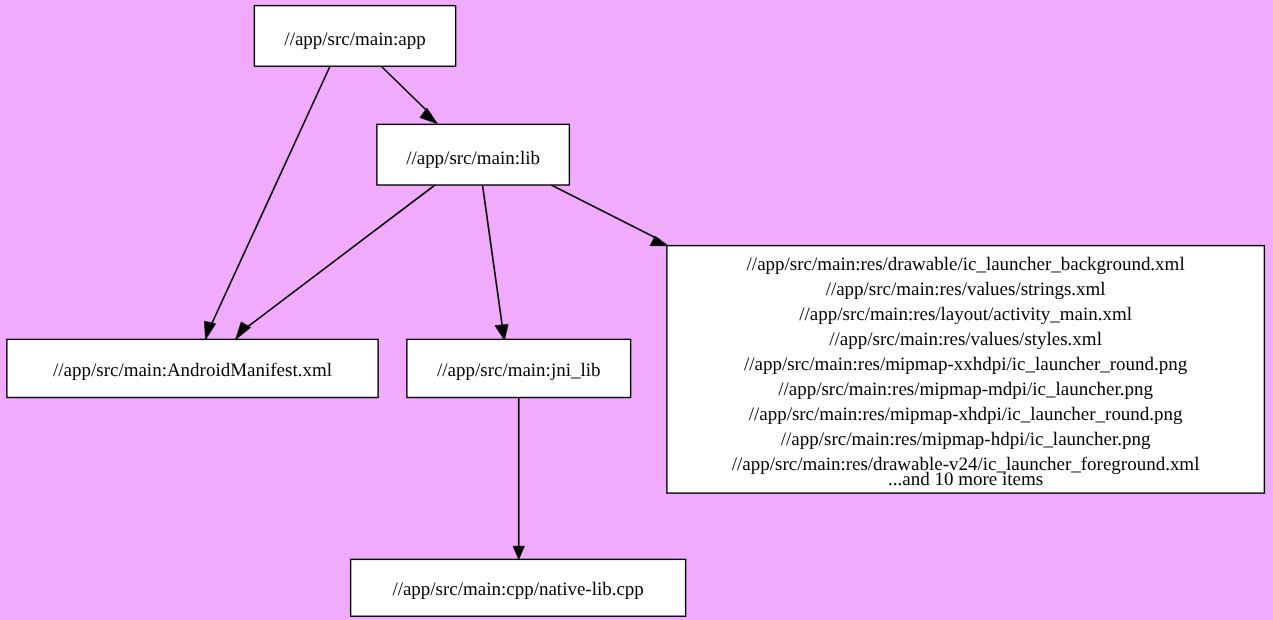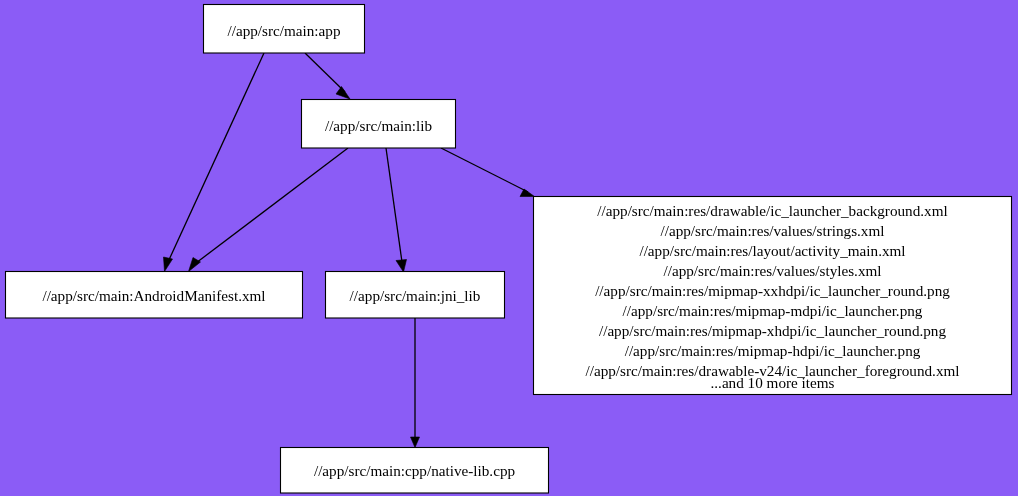--- a/index.html
+++ b/index.html
@@ -8,21 +8,21 @@
     padding: 0;
     background: #ffffff;
   }
   body {
     font-family: "Liberation Serif", "DejaVu Serif", serif;
   }
   #graph-canvas {
     position: relative;
     width: 1018px;
     height: 496px;
-    background: #8b5cf6;
+    background: #f0abfc;
     overflow: hidden;
   }
   #graph-svg {
     position: absolute;
     left: 0;
     top: 0;
     width: 1018px;
     height: 496px;
   }
   .node-box {

